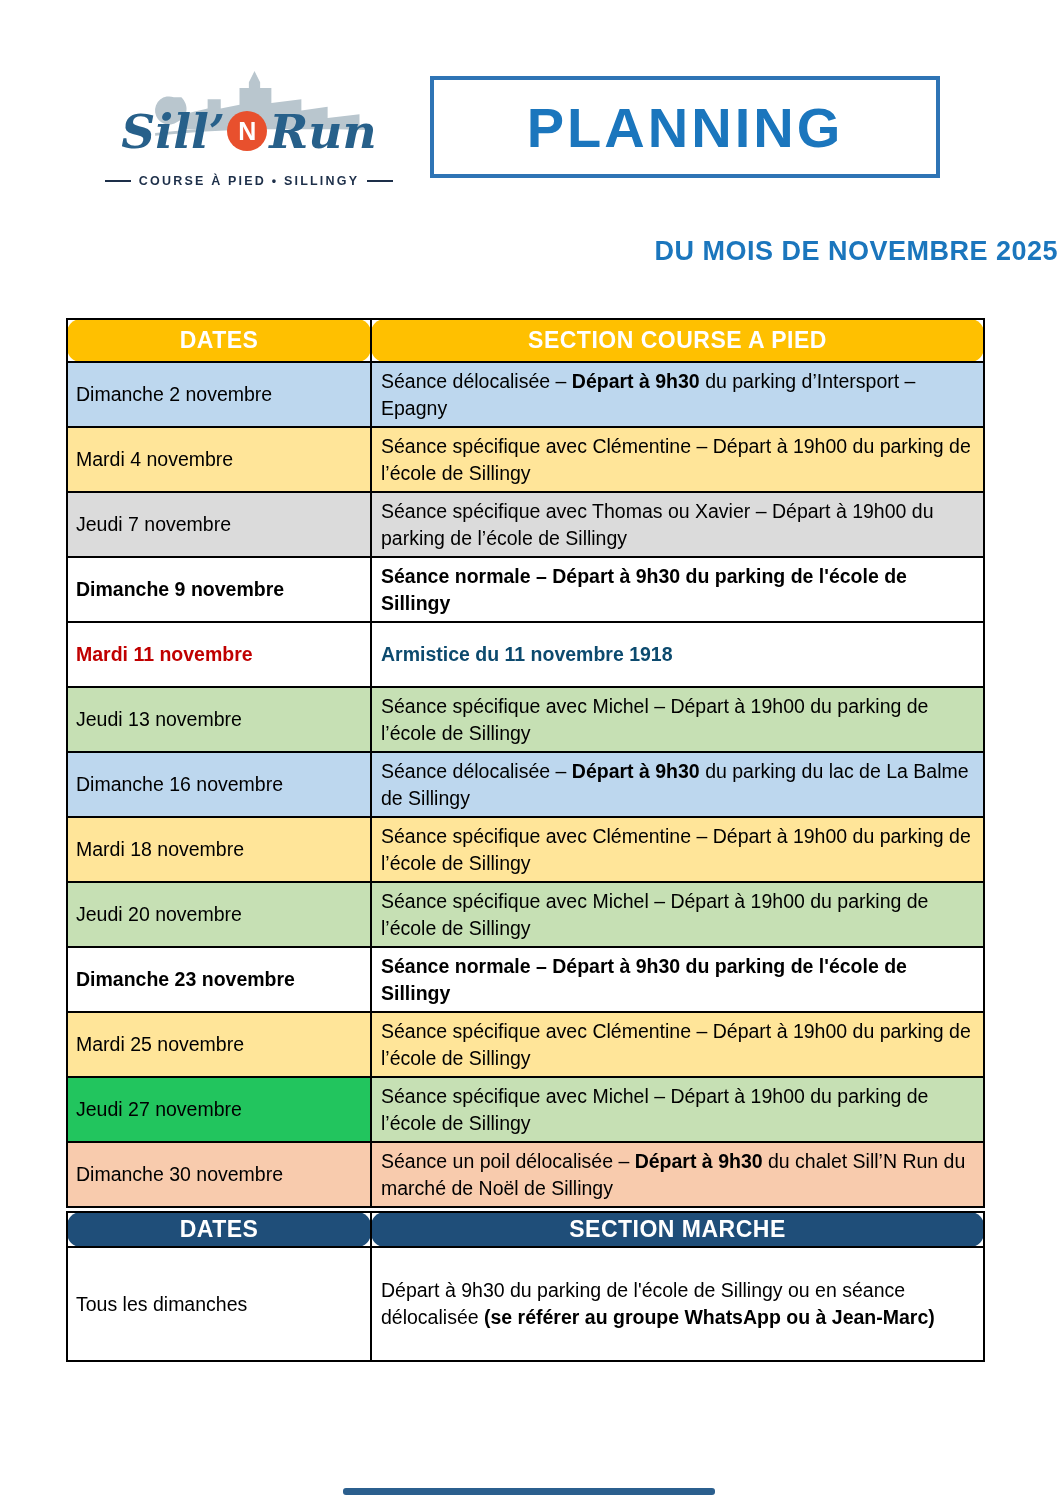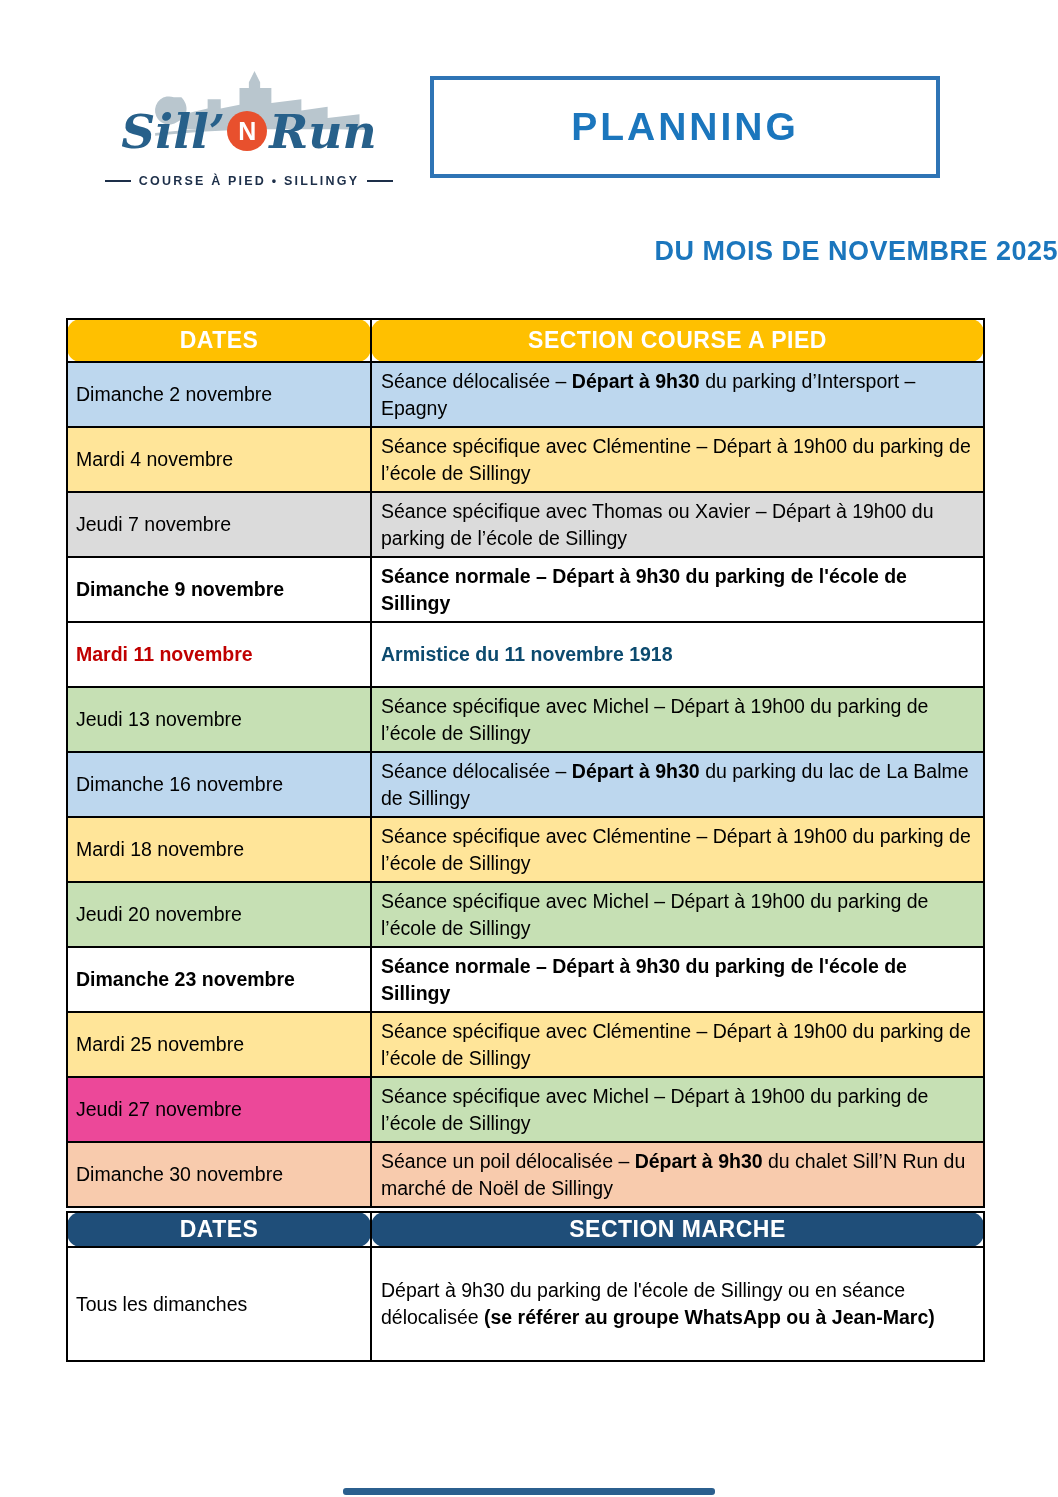--- a/index.html
+++ b/index.html
@@ -29,21 +29,21 @@
   }
   .logo-tagline::before, .logo-tagline::after {
     content:""; width:26px; height:2px; background:currentColor; flex:none;
   }
 
   
   .banner {
     position:absolute; left:430px; top:76px; width:502px; height:94px;
     border:4px solid #2e74b5; display:flex; align-items:center; justify-content:center;
   }
-  .banner-text { font-size:39px; font-weight:bold; letter-spacing:3px; }
+  .banner-text { font-size:56px; font-weight:bold; letter-spacing:3px; }
 
   
   .subtitle {
     position:absolute; left:0; top:236px; width:1058px; text-align:right;
     font-size:27px; font-weight:bold; letter-spacing:0.5px;
   }
 
   
   .tbl-host { position:absolute; left:66px; width:920px; }
   .tbl-host.t1 { top:318px; }
@@ -139,21 +139,21 @@
           </tr>
           <tr>
             <td class="c-date" style="background: rgb(255, 255, 255); font-weight: bold;">Dimanche 23 novembre</td>
             <td class="c-desc" style="background: rgb(255, 255, 255);"><span class="b">Séance normale – Départ à 9h30 du parking de l'école de Sillingy</span></td>
           </tr>
           <tr>
             <td class="c-date" style="background: rgb(255, 229, 153);">Mardi 25 novembre</td>
             <td class="c-desc" style="background: rgb(255, 229, 153);"><span>Séance spécifique avec Clémentine – Départ à 19h00 du parking de l’école de Sillingy</span></td>
           </tr>
           <tr>
-            <td class="c-date" style="background: #ec4899;">Jeudi 27 novembre</td>
+            <td class="c-date" style="background: #22c55e;">Jeudi 27 novembre</td>
             <td class="c-desc" style="background: rgb(198, 224, 180);"><span>Séance spécifique avec Michel – Départ à 19h00 du parking de l’école de Sillingy</span></td>
           </tr>
           <tr>
             <td class="c-date" style="background: rgb(248, 203, 173);">Dimanche 30 novembre</td>
             <td class="c-desc" style="background: rgb(248, 203, 173);"><span>Séance un poil délocalisée – </span><span class="b">Départ à 9h30</span><span> du chalet Sill’N Run du marché de Noël de Sillingy</span></td>
           </tr>
         </tbody>
       </table>
     </div>
 

